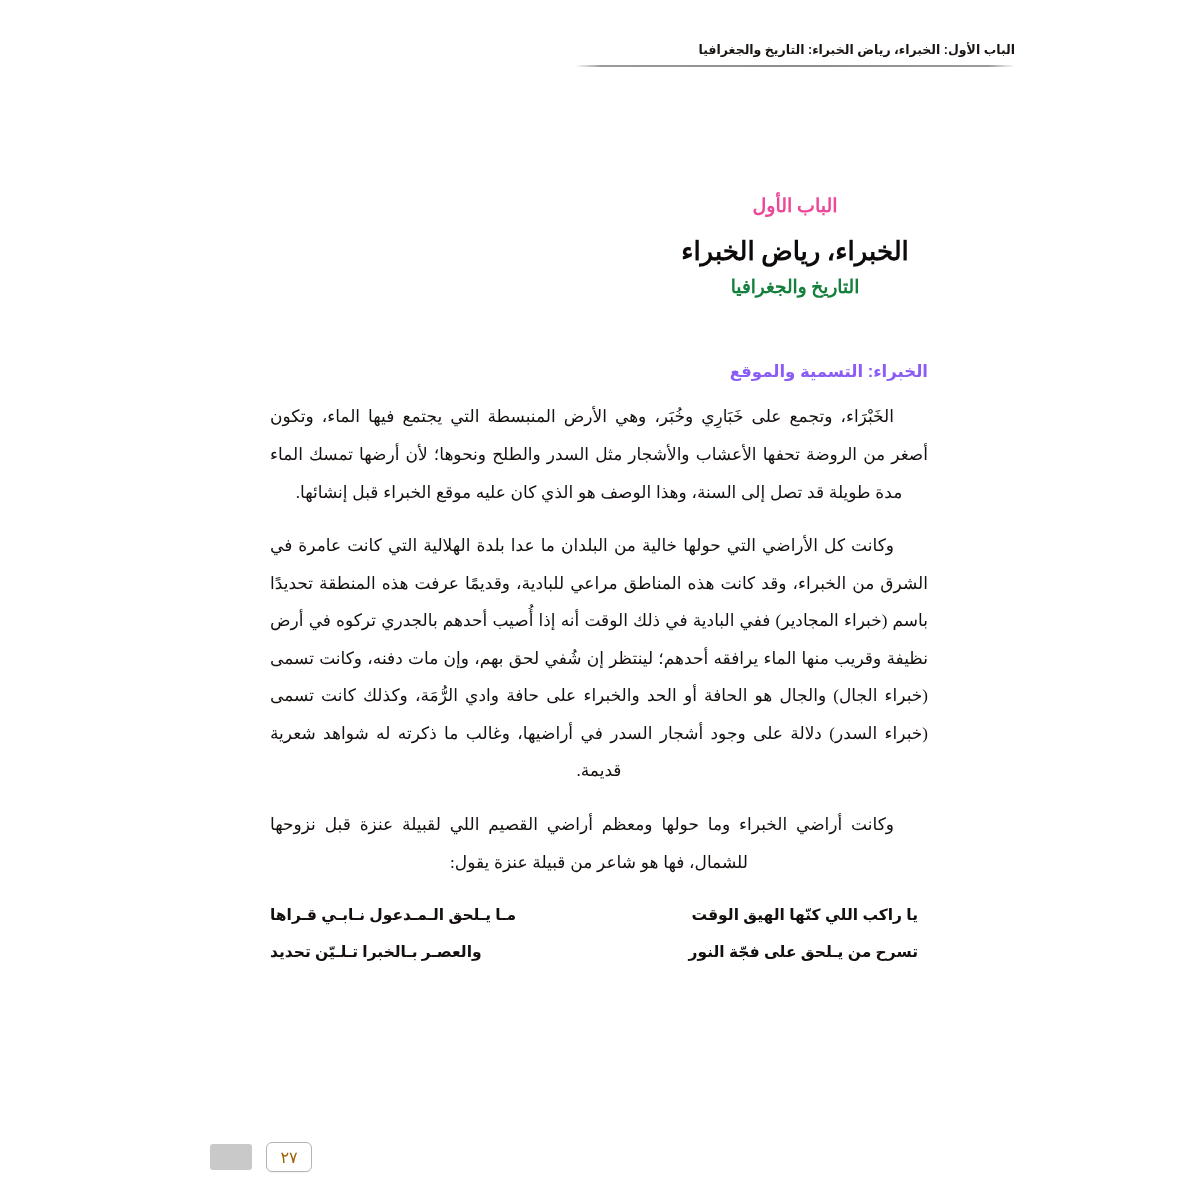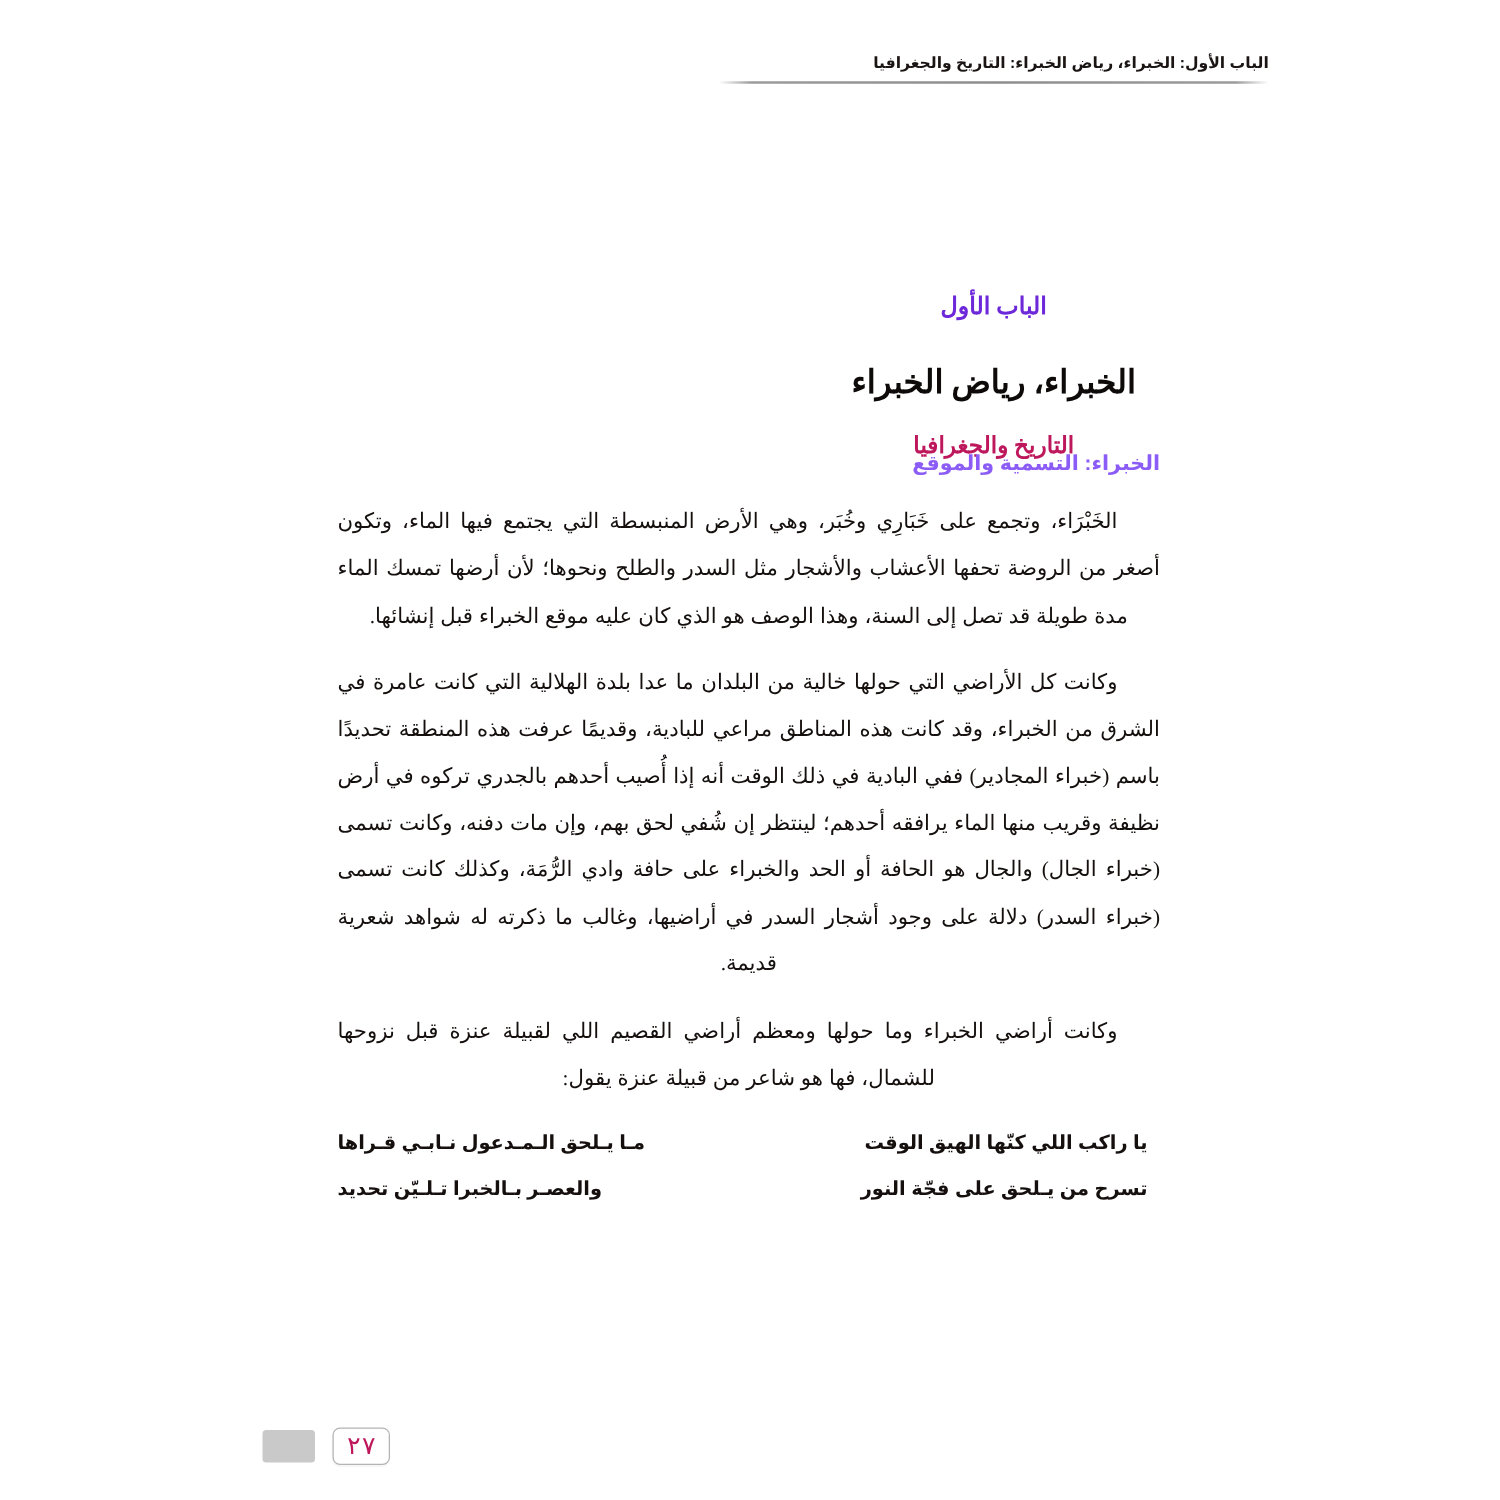--- a/index.html
+++ b/index.html
@@ -58,40 +58,39 @@
     right: 195px;
     width: 420px;
     text-align: center;
   }
   .title-kicker {
     font-family: "Liberation Serif", "DejaVu Serif", serif;
     font-weight: 700;
     font-size: 19px;
     line-height: 1.5;
     letter-spacing: 1px;
-    color: #6d28d9;
-    margin-top: 40px;
+    color: #ec4899;
   }
   .title-main {
     font-family: "Liberation Serif", "DejaVu Serif", serif;
     font-weight: 700;
     font-size: 26px;
     line-height: 1.6;
     letter-spacing: 1.5px;
-    margin-top: 24px;
+    margin-top: 10px;
     color: #0d0a09;
   }
   .title-sub {
     font-family: "Liberation Serif", "DejaVu Serif", serif;
     font-weight: 700;
     font-size: 18.5px;
     line-height: 1.5;
     letter-spacing: 1px;
-    margin-top: 18px;
-    color: #be185d;
+    margin-top: 2px;
+    color: #15803d;
     text-align: center;
   }
 
   
   .content {
     position: absolute;
     top: 358px;
     right: 272px;
     width: 658px;
   }
@@ -156,23 +155,23 @@
     height: 28px;
     border: 1px solid #b4b4b4;
     border-radius: 6px;
     background: #ffffff;
     display: flex;
     align-items: center;
     justify-content: center;
     box-shadow: 0 1px 1px rgba(0,0,0,0.04);
   }
   .page-number {
-    font-family: Liberation Mono, monospace;
-    font-size: 20px;
-    color: #be185d;
+    font-family: Liberation Serif, serif;
+    font-size: 16px;
+    color: #a16207;
     letter-spacing: 1px;
   }
   .footer-block {
     width: 42px;
     height: 26px;
     background: #c9c9c9;
     border-radius: 3px;
   }
 </style>
 </head>

